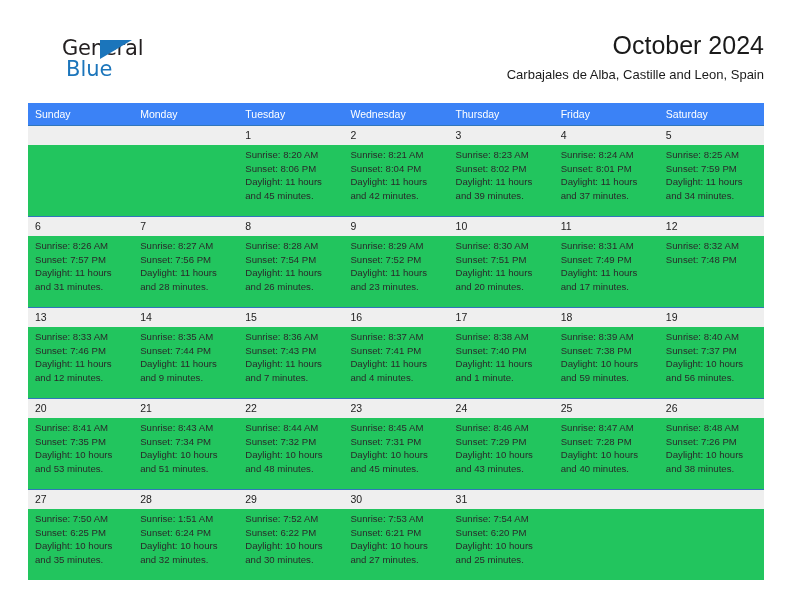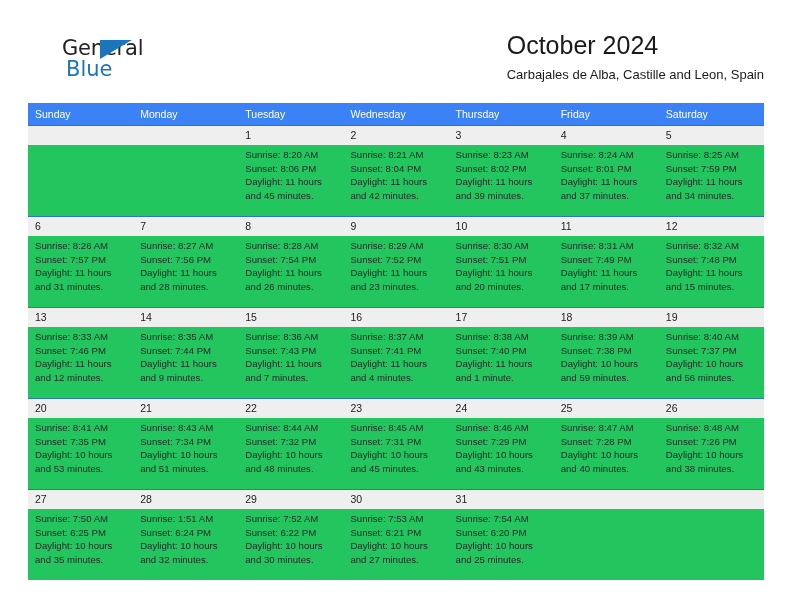--- a/index.html
+++ b/index.html
@@ -63,21 +63,21 @@
     font-size: 21px;
     color: #1b75bb;
     font-family: "DejaVu Sans", sans-serif;
     font-weight: 400;
   }
 
   .title-block {
     position: absolute;
     right: 0;
     top: 0;
-    text-align: left;
+    text-align: right;
   }
   .cal-title {
     font-size: 25px;
     line-height: 34px;
     color: #1a1a1a;
     font-weight: 400;
     white-space: nowrap;
   }
   .cal-subtitle {
     font-size: 13px;
@@ -267,21 +267,20 @@
           <div class="daylight">Daylight: 11 hours and 20 minutes.</div>
         </div>
         <div class="detail">
           <div>Sunrise: 8:31 AM</div>
           <div>Sunset: 7:49 PM</div>
           <div class="daylight">Daylight: 11 hours and 17 minutes.</div>
         </div>
         <div class="detail">
           <div>Sunrise: 8:32 AM</div>
           <div>Sunset: 7:48 PM</div>
-          <div class="daylight">Daylight: 11 hours and 15 minutes.</div>
         </div>
       </div>
     </div>
 
     <div class="week">
       <div class="datenum-row">
         <div class="datenum">13</div>
         <div class="datenum">14</div>
         <div class="datenum">15</div>
         <div class="datenum">16</div>

